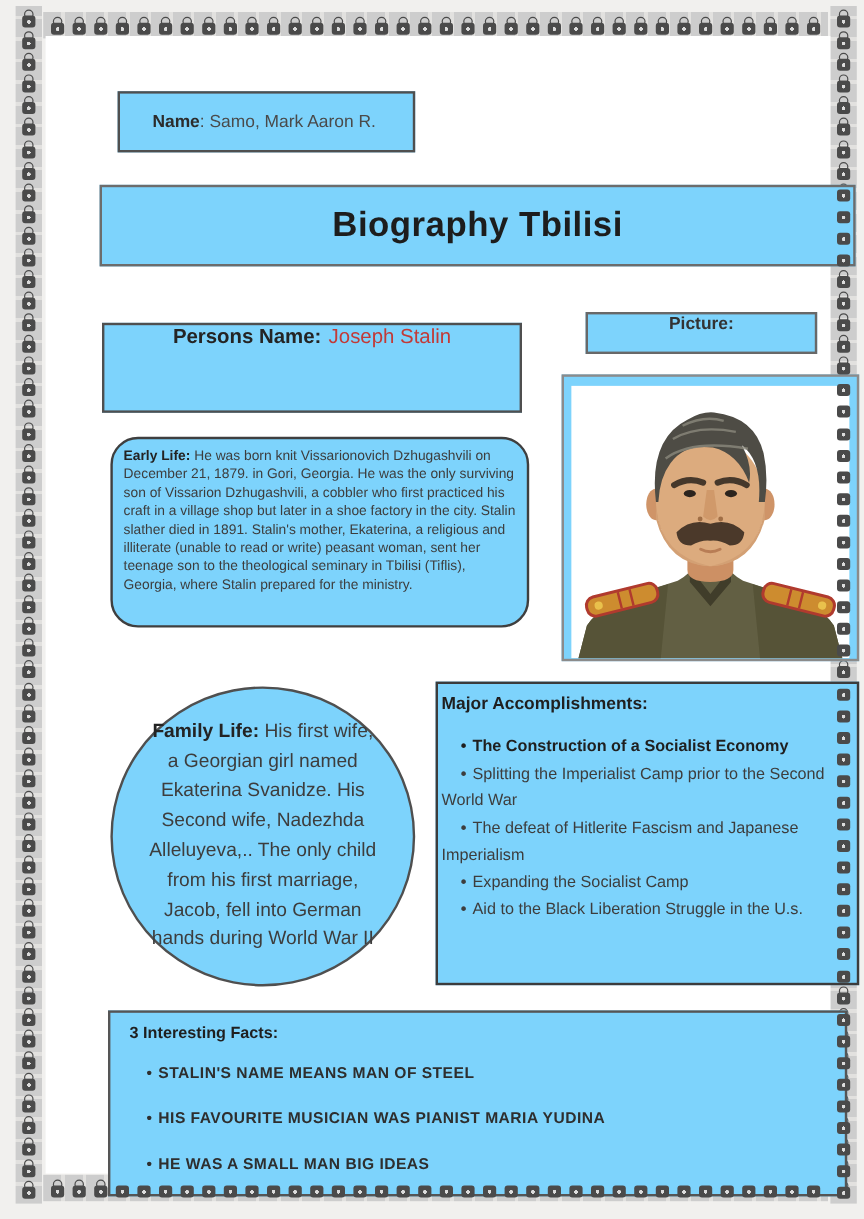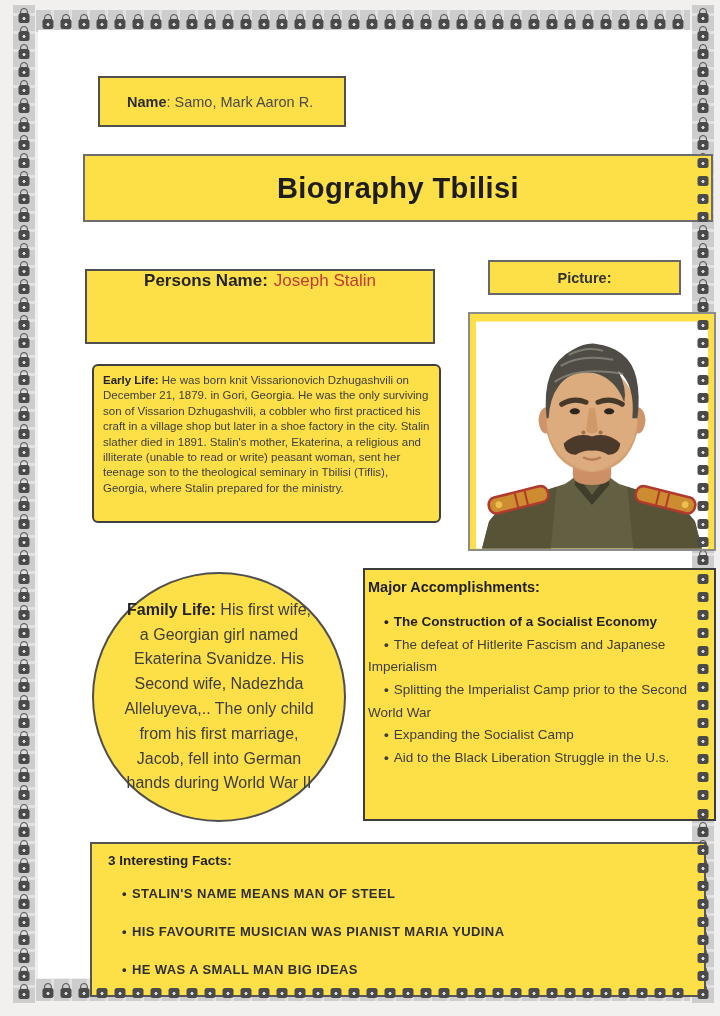--- a/index.html
+++ b/index.html
@@ -33,42 +33,42 @@
     width:6px; height:6px; border:1.7px solid #4a4a4a; border-radius:50%;
   }
   .tile::before {
     content:""; position:absolute; bottom:0; left:50%; transform:translateX(-50%);
     width:11px; height:10px; border-radius:2.5px; z-index:1;
     background:radial-gradient(circle at 50% 52%, #dcdcdc 1.5px, #4a4a4a 1.6px);
   }
   
   .page { position:absolute; left:38px; top:30px; width:654px; height:948px; background:#ffffff; }
 
-  .abs { position:absolute; background:#fde047; }
+  .abs { position:absolute; background:#7dd3fc; }
   .box { border:2px solid #4f4f4f; }
 
   .name-box { left:60px; top:46px; width:248px; height:51px;
     display:flex; align-items:center; padding-left:27px; font-size:14.5px; color:#4a4a4a; }
   .name-box b { color:#2c2c2c; }
 
   .title-box { left:45px; top:124px; width:630px; height:68px; border-color:#6c6c6c;
     display:flex; align-items:center; justify-content:center; }
   .title-box h1 { font-size:29px; font-weight:bold; color:#1d1d1d; letter-spacing:.4px; }
 
   .person-box { left:47px; top:239px; width:350px; height:75px;
     display:flex; align-items:flex-start; justify-content:center; font-size:17px; font-weight:bold; color:#242424; }
   .person-box .red { color:#c23a37; font-weight:normal; margin-left:6px; }
 
   .picture-label-box { left:450px; top:230px; width:193px; height:35px; border-color:#686868;
-    display:flex; align-items:center; justify-content:center; font-size:14.5px; font-weight:bold; color:#333; }
+    display:flex; justify-content:center; font-size:14.5px; font-weight:bold; color:#333; }
 
   .picture-frame { left:430px; top:282px; width:248px; height:239px; border:2px solid #8b8b8b;
     display:flex; align-items:flex-end; justify-content:center; overflow:hidden; }
 
-  .early-box { left:54px; top:334px; width:349px; height:159px; border-radius:6px; border-color:#3f3f3f;
+  .early-box { left:54px; top:334px; width:349px; height:159px; border-radius:23px; border-color:#3f3f3f;
     padding:7px 9px; font-size:11.5px; line-height:1.34; color:#3d3d3d; }
   .early-box b { color:#232323; }
 
   .family-circle { left:54px; top:542px; width:254px; height:250px; border-radius:50%;
     display:flex; align-items:center; justify-content:center; text-align:center;
     padding:24px 30px; font-size:16px; line-height:1.55; color:#3d3d3d; }
   .family-circle b { color:#232323; }
 
   .acc-box { left:325px; top:538px; width:353px; height:253px; border-color:#3c3c3c;
     padding:9px 3px; font-size:13.5px; color:#3d3d3d; }
@@ -353,24 +353,24 @@
       <span>His first wife, a Georgian girl named Ekaterina Svanidze. His Second wife, Nadezhda Alleluyeva,.. The only child from his first marriage, Jacob, fell into German hands during World War II</span>
     </div>
   </div>
 
   <div class="abs box acc-box">
     <h2>Major Accomplishments:</h2>
     <div class="acc-item bold">
       <span class="bullet">•</span><span>The Construction of a Socialist Economy</span>
     </div>
     <div class="acc-item">
+      <span class="bullet">•</span><span>Splitting the Imperialist Camp prior to the Second World War</span>
+    </div>
+    <div class="acc-item">
       <span class="bullet">•</span><span>The defeat of Hitlerite Fascism and Japanese Imperialism</span>
-    </div>
-    <div class="acc-item">
-      <span class="bullet">•</span><span>Splitting the Imperialist Camp prior to the Second World War</span>
     </div>
     <div class="acc-item">
       <span class="bullet">•</span><span>Expanding the Socialist Camp</span>
     </div>
     <div class="acc-item">
       <span class="bullet">•</span><span>Aid to the Black Liberation Struggle in the U.s.</span>
     </div>
   </div>
 
   <div class="abs box facts-box">

